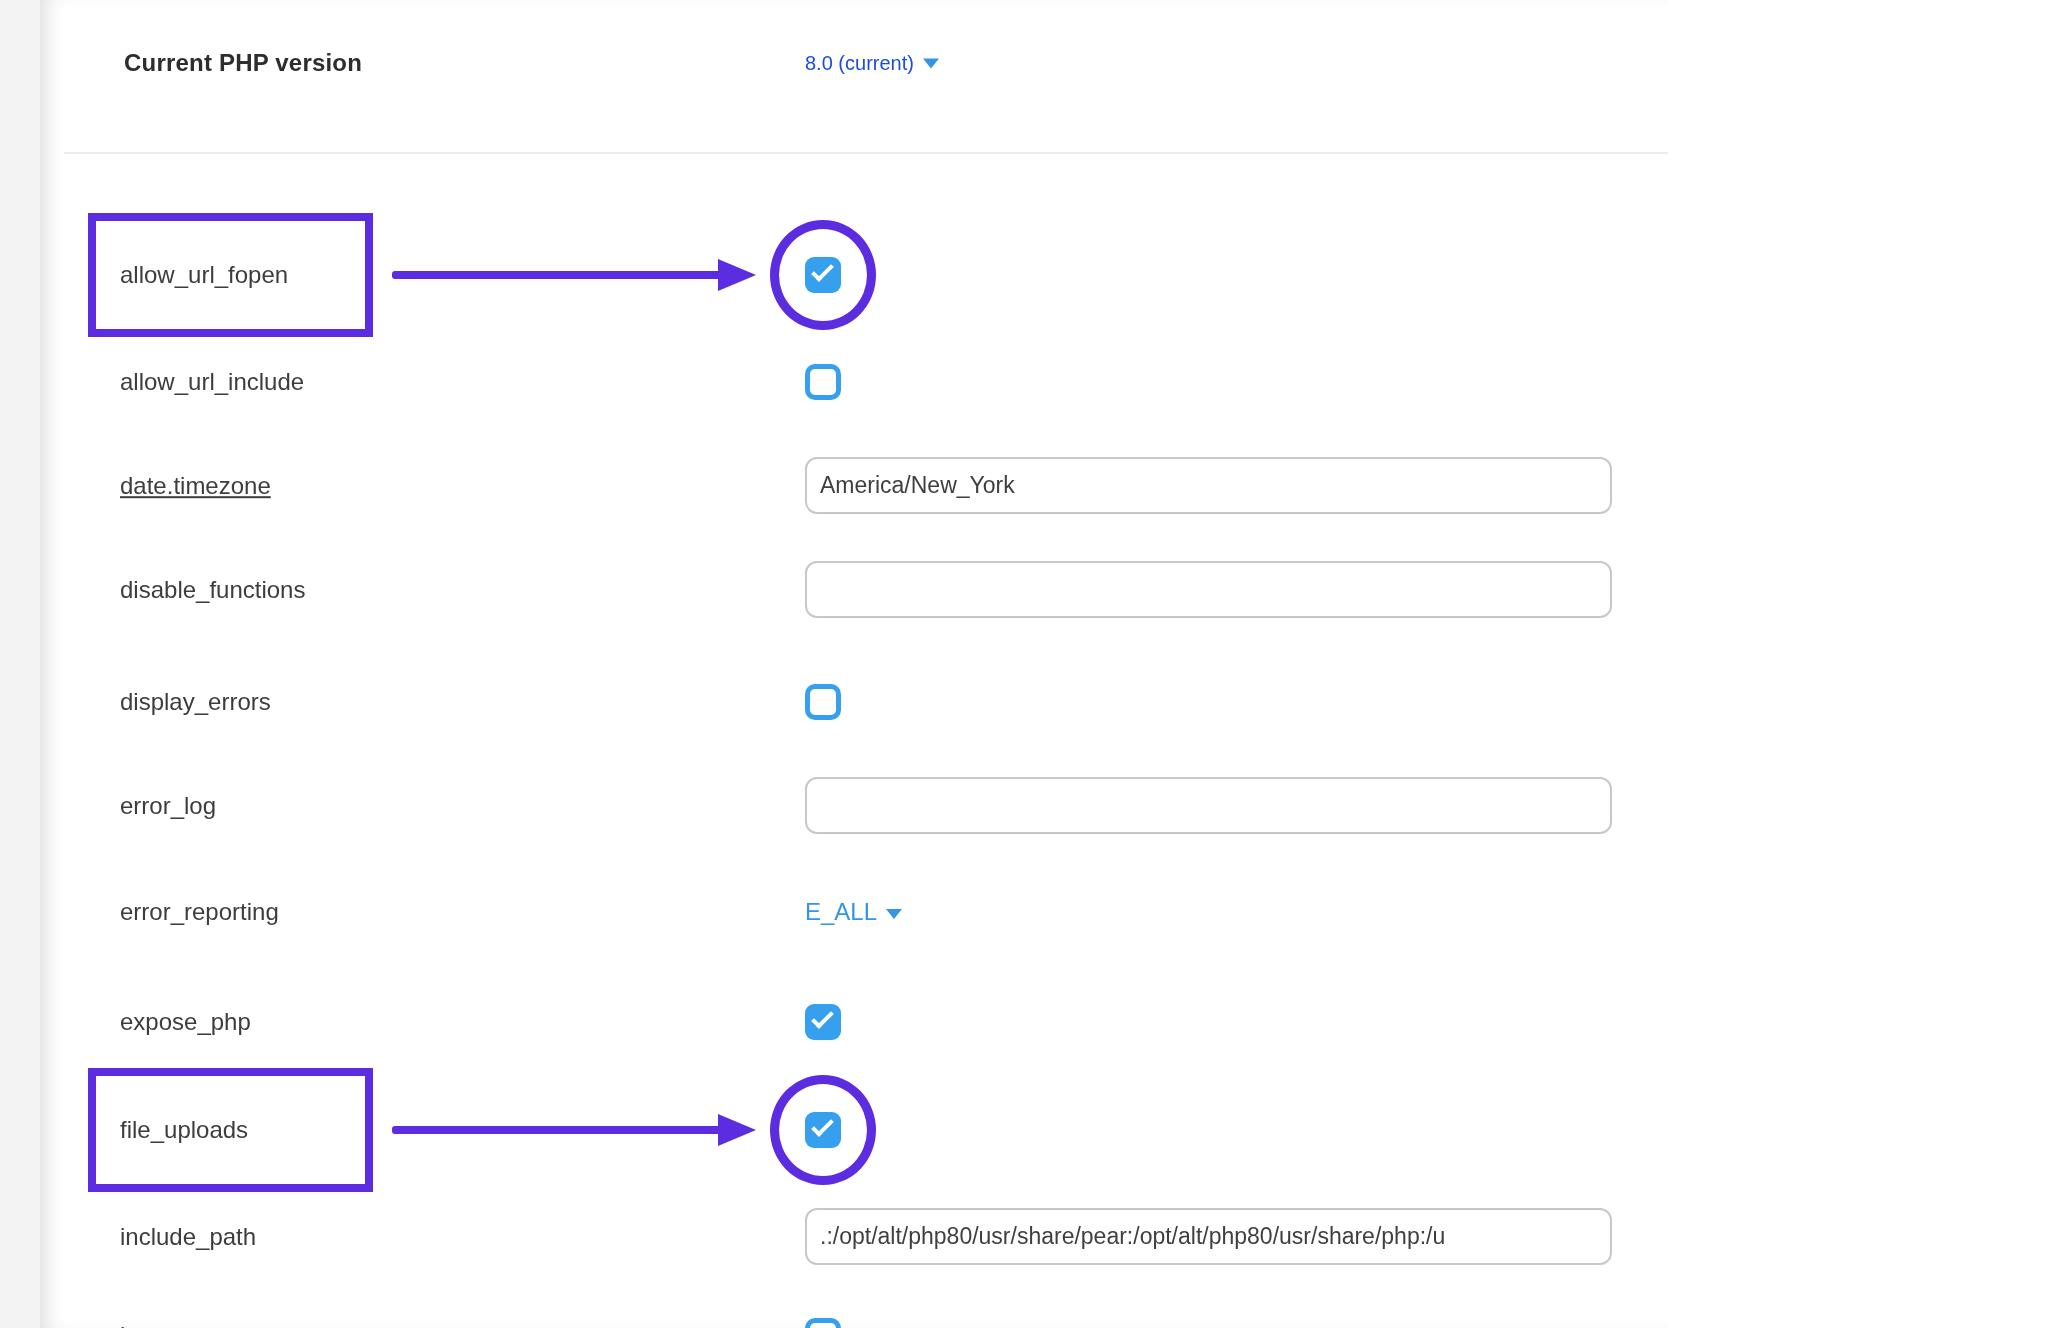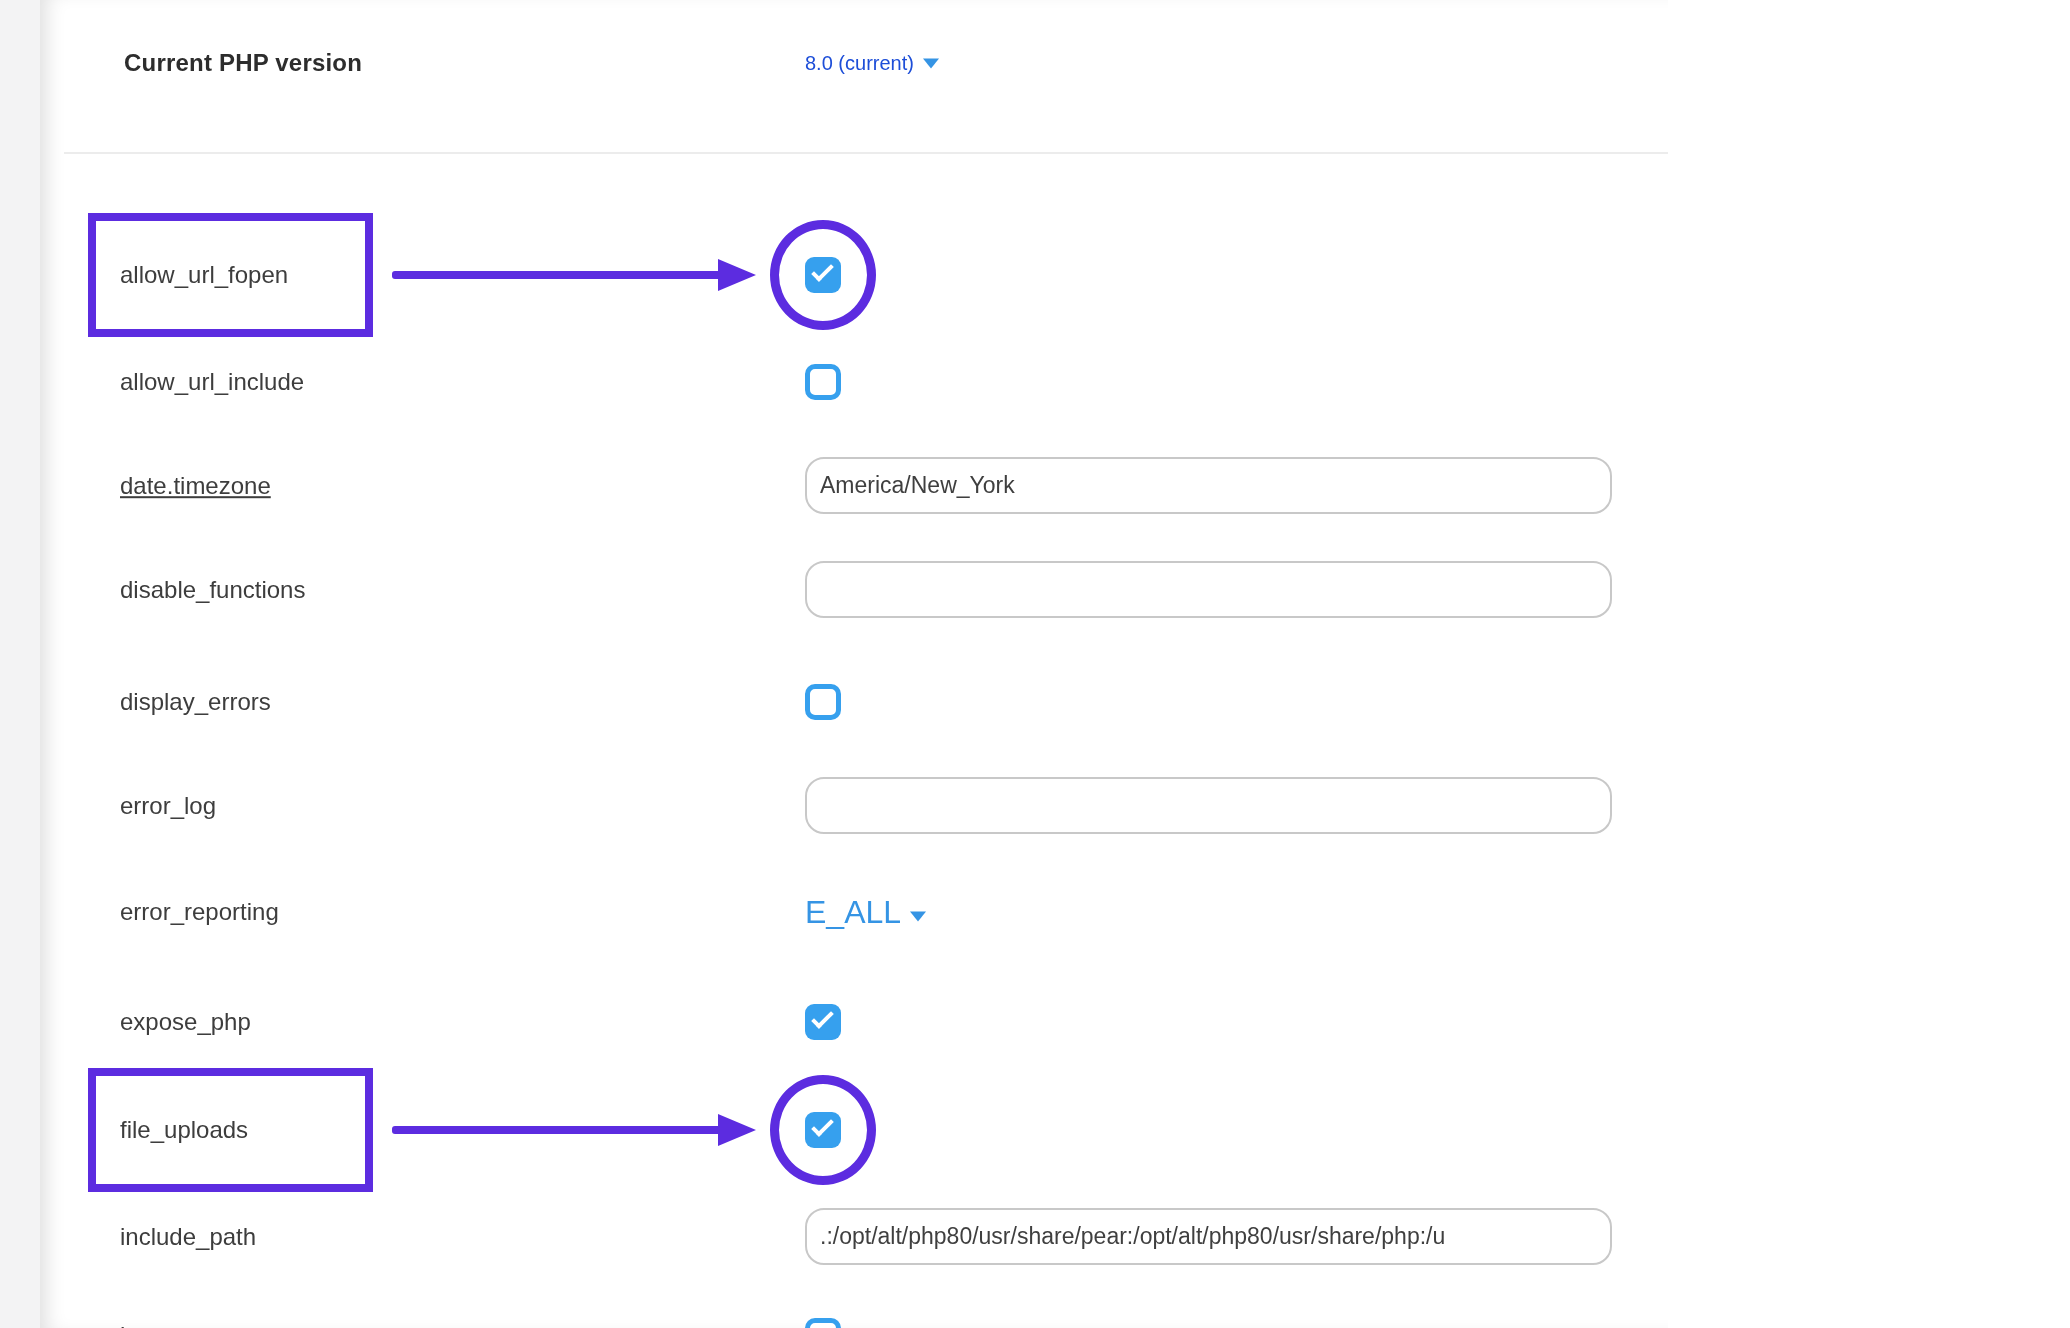--- a/index.html
+++ b/index.html
@@ -18,24 +18,24 @@
                    font-size:24px; color:#3d3d3d; line-height:1.15; white-space:nowrap; }
 
   .cb { position:absolute; left:805px; width:36px; height:36px; }
   .cb.checked { background:#36a0ee; border-radius:9px; }
   .cb.unchecked { background:#fff; border:5px solid #36a0ee; border-radius:10px; }
   .cb .mark { position:absolute; left:7px; top:8px; width:21px; height:11px;
               border-left:4px solid #fff; border-bottom:4px solid #fff;
               transform:rotate(-45deg); }
 
   .txt { position:absolute; left:805px; width:807px; height:57px; border:2px solid #c8c8c8;
-         border-radius:19px; font-size:23px; color:#3f3f3f; padding:0 13px;
+         border-radius:12px; font-size:23px; color:#3f3f3f; padding:0 13px;
          font-family:inherit; background:#fff; outline:none; }
 
-  .ddl { position:absolute; left:805px; transform:translateY(-50%); font-size:32px;
+  .ddl { position:absolute; left:805px; transform:translateY(-50%); font-size:24px;
          color:#3594e4; cursor:pointer; white-space:nowrap; }
 
   .caret { display:inline-block; margin-left:9px; width:0; height:0;
            border-left:8px solid transparent; border-right:8px solid transparent;
            border-top:10px solid #3594e4; position:relative; top:-1px; }
 
   .hl-box    { position:absolute; left:88px;  width:285px; height:124px; border:8px solid #5c2ce0; }
   .hl-line   { position:absolute; left:392px; width:330px; height:8px; background:#5c2ce0; border-radius:3px; }
   .hl-head   { position:absolute; left:718px; width:0; height:0;
                border-top:16px solid transparent; border-bottom:16px solid transparent;

